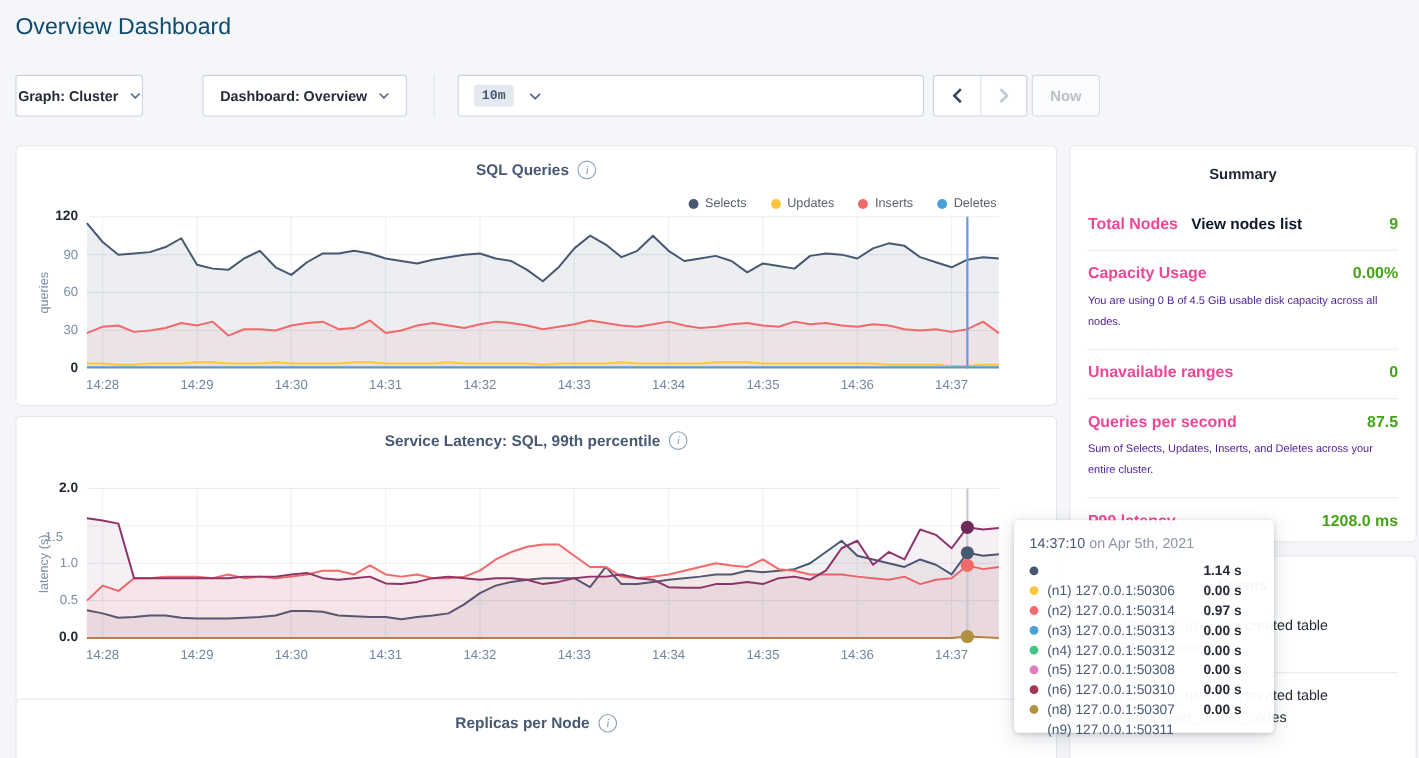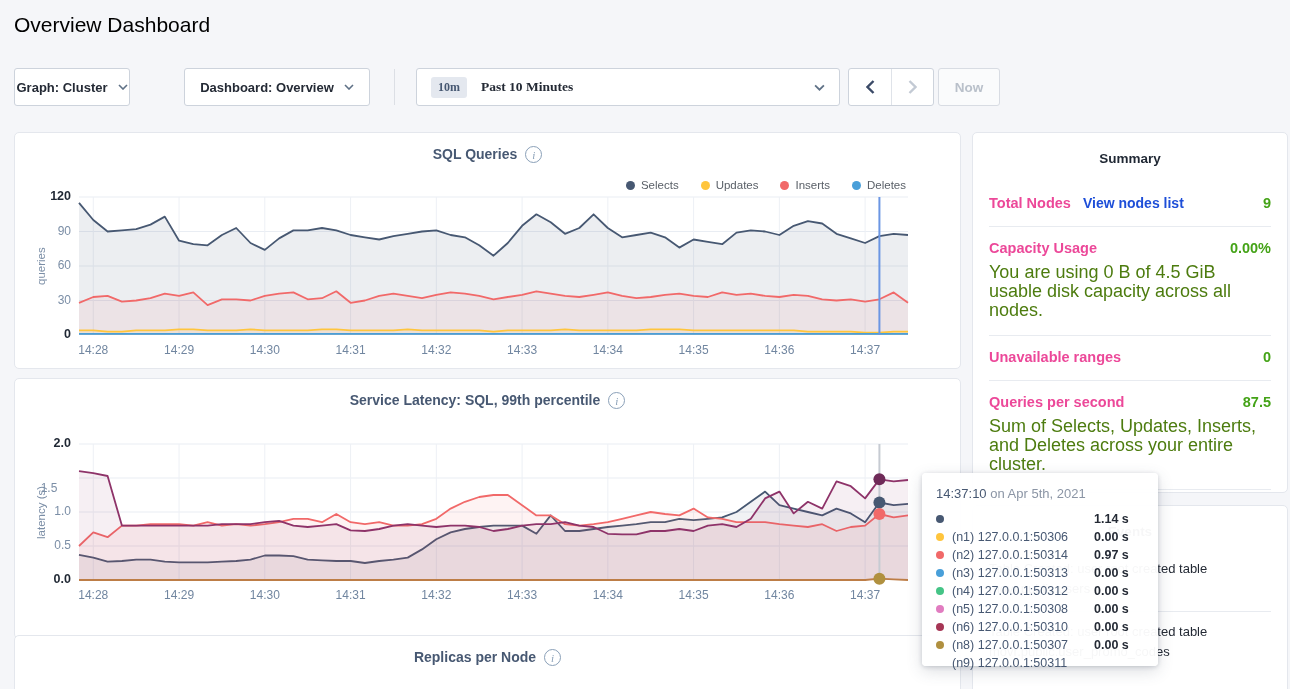--- a/index.html
+++ b/index.html
@@ -3,32 +3,32 @@
 <meta charset="utf-8">
 <style>
   * { box-sizing: border-box; margin: 0; padding: 0; }
   html,body { width:1290px; height:689px; overflow:hidden; }
   body {
     background:#f5f6f9;
     font-family:"Liberation Sans", sans-serif;
     color:#242a35;
     position:relative;
   }
-  .page-title { position:absolute; left:14px; top:13px; font-size:21px; font-weight:500; color:#000000; }
+  .page-title { position:absolute; left:14px; top:13px; font-size:21px; font-weight:500; color:#0c4a6e; }
 
   
   .dd { position:absolute; height:38px; background:#fff; border:1px solid #cdd3dc; border-radius:3px;
         display:flex; align-items:center; justify-content:center; gap:10px;
         font-weight:700; font-size:13px; color:#242a35; cursor:pointer; font-family:inherit; }
   #dd-graph { left:14px; top:68px; width:116px; }
   #dd-dashboard { left:184px; top:68px; width:186px; }
   .vdivider { position:absolute; left:394px; top:69px; width:1px; height:36px; background:#dcdfe5; }
   .timepicker { position:absolute; left:416px; top:68px; width:424px; height:38px; background:#fff;
         border:1px solid #cdd3dc; border-radius:3px; display:flex; align-items:center; padding:0 14px; gap:14px;
-        cursor:pointer; font-family:Liberation Serif, serif; }
+        cursor:pointer; font-family:Liberation Mono, monospace; }
   .tp-badge { background:#e4e8ef; color:#475872; font-weight:700; font-size:12px; padding:3px 7px; border-radius:3px; }
   .tp-label { font-weight:700; font-size:13.5px; color:#242a35; flex:1; text-align:left; }
   .arrow-group { position:absolute; left:848px; top:68px; height:38px; display:flex; border:1px solid #cdd3dc;
         border-radius:3px; background:#fff; overflow:hidden; }
   .arrow-btn { width:42px; height:100%; display:flex; align-items:center; justify-content:center; background:none; border:none; cursor:pointer; }
   .arrow-btn + .arrow-btn { border-left:1px solid #dfe3e9; }
   .now-btn { position:absolute; left:938px; top:68px; width:62px; height:38px; background:#fafbfc;
         border:1px solid #d8dce3; border-radius:3px; color:#b9c0ca; font-weight:700; font-size:13.5px; font-family:inherit; }
 
   
@@ -57,23 +57,23 @@
   .xtick { position:absolute; width:56px; text-align:center; font-size:12px; color:#7186a0; }
   .plot { position:absolute; overflow:visible; }
 
   
   .card-heading { text-align:center; font-weight:700; font-size:13.5px; color:#1f2733; padding-top:18px; }
   .sum-rows { padding:16px 16px 0; }
   .sum-row { padding:13px 0 15px; border-bottom:1px solid #e8ebf0; }
   .sum-row:last-child { border-bottom:none; }
   .sum-main { display:flex; align-items:baseline; }
   .sum-label { font-weight:700; font-size:14.5px; color:#ec4899; }
-  .sum-link { font-weight:700; font-size:14px; color:#1d4ed8; margin-left:12px; cursor:pointer; text-decoration:none; }
+  .sum-link { font-weight:700; font-size:14px; color:#0f172a; margin-left:12px; cursor:pointer; text-decoration:none; }
   .sum-value { margin-left:auto; font-weight:700; font-size:14.5px; color:#44a317; }
-  .sum-desc { margin-top:7px; font-size:18px; color:#4d7c0f; line-height:19px; }
+  .sum-desc { margin-top:7px; font-size:10px; color:#4c1d95; line-height:19px; }
 
   .event-items { padding:10px 16px 0; }
   .event-item { padding:10px 0 12px; border-bottom:1px solid #e8ebf0; font-size:13px; color:#242a35; line-height:20px; }
   .event-item:last-child { border-bottom:none; }
 
   
   .tooltip { position:absolute; left:922px; top:473px; width:236px;
         background:rgba(255,255,255,0.96); border-radius:4px;
         box-shadow:0 1px 4px rgba(60,70,90,0.22), 0 5px 16px rgba(60,70,90,0.18);
         padding:13px 14px 12px; z-index:10; }
@@ -97,21 +97,20 @@
 </button>
 <button class="dd" id="dd-dashboard">
   <span>Dashboard: Overview</span>
   <svg width="10" height="6" viewBox="0 0 10 6">
       <polyline points="1,1 5,5 9,1" fill="none" stroke="#5f7186" stroke-width="1.6"></polyline>
     </svg>
 </button>
 <div class="vdivider"></div>
 <button class="timepicker">
   <span class="tp-badge">10m</span>
-  <span class="tp-label">Past 10 Minutes</span>
   <svg width="11" height="7" viewBox="0 0 10 6">
       <polyline points="1,1 5,5 9,1" fill="none" stroke="#5f7186" stroke-width="1.6"></polyline>
     </svg>
 </button>
 <div class="arrow-group">
   <button class="arrow-btn">
     <svg width="9" height="14" viewBox="0 0 9 14">
         <polyline points="7.5,1 1.5,7 7.5,13" fill="none" stroke="#3b4a67" stroke-width="2.4"></polyline>
       </svg>
   </button>

